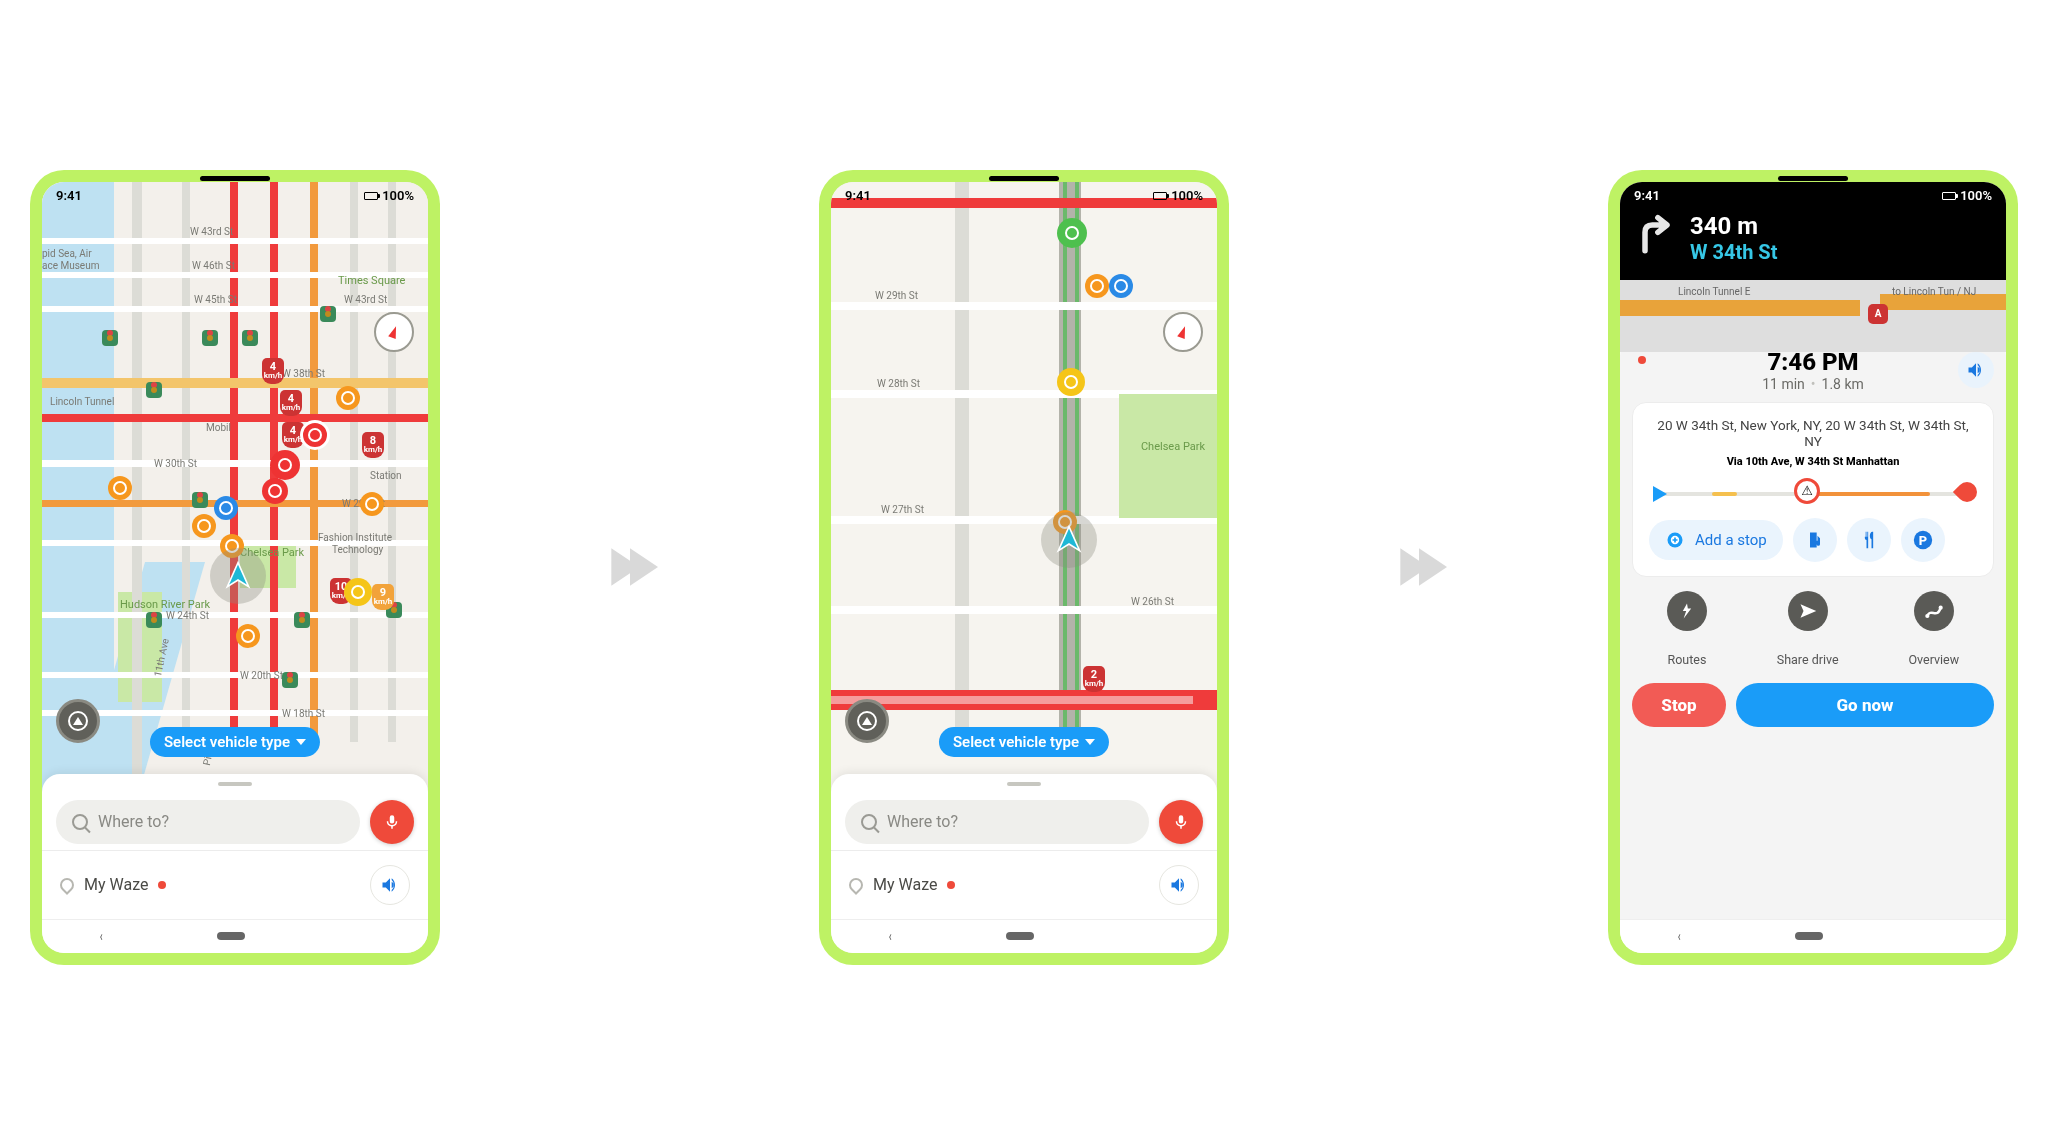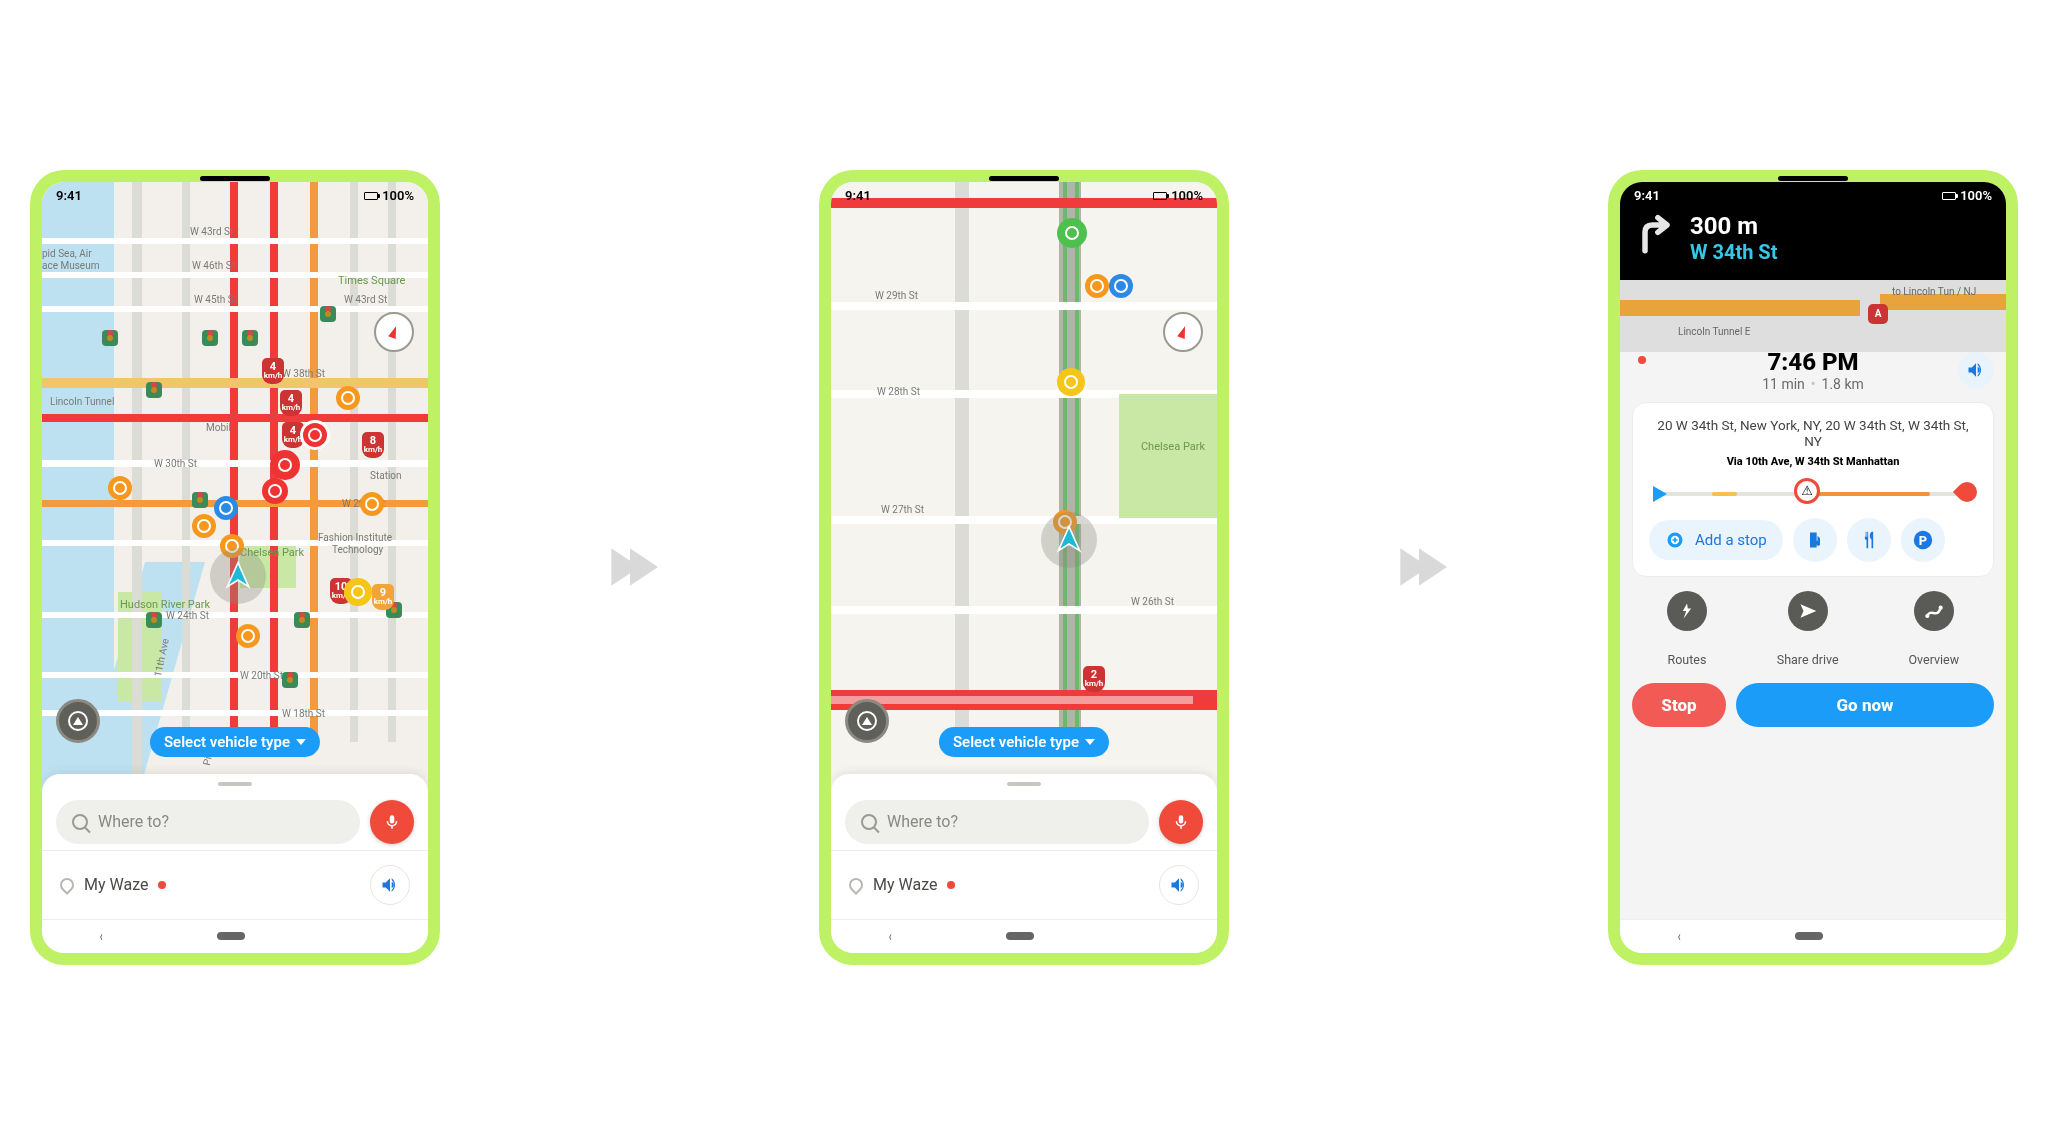--- a/index.html
+++ b/index.html
@@ -382,21 +382,21 @@
       <div class="road" style="left:244px;top:0;width:4px;height:560px;background:#6bb96b;"></div>
       <div class="road traffic-red" style="left:0;top:16px;right:0;height:10px;"></div>
       <div class="road" style="left:0;top:120px;right:0;height:8px;"></div>
       <div class="road" style="left:0;top:208px;right:0;height:8px;"></div>
       <div class="road" style="left:0;top:334px;right:0;height:8px;"></div>
       <div class="road" style="left:0;top:424px;right:0;height:8px;"></div>
       <div class="road traffic-red" style="left:0;top:508px;right:0;height:20px;"></div>
       <div class="road" style="left:0;top:514px;right:24px;height:8px;background:#f59c9c;"></div>
       <div class="park" style="left:288px;top:212px;width:110px;height:124px;"></div>
       <span class="label" style="left:44px;top:108px;">W 29th St</span>
-      <span class="label" style="left:46px;top:204px;">W 28th St</span>
+      <span class="label" style="left:46px;top:196px;">W 28th St</span>
       <span class="label" style="left:50px;top:322px;">W 27th St</span>
       <span class="label" style="left:300px;top:414px;">W 26th St</span>
       <span class="label park" style="left:302px;top:258px;width:80px;">Chelsea Park</span>
 
       <div class="wazer g" style="left:226px;top:36px;width:30px;height:30px;"></div>
       <div class="wazer o" style="left:254px;top:92px;"></div>
       <div class="wazer b" style="left:278px;top:92px;"></div>
       <div class="wazer y" style="left:226px;top:186px;width:28px;height:28px;"></div>
       <div class="wazer o" style="left:222px;top:328px;"></div>
       <div class="speed-badge" style="left:252px;top:484px;">
@@ -469,29 +469,29 @@
         </span>
     </div>
 
     <div class="nav-banner">
       <span class="turn-icon">
         <svg viewBox="0 0 24 24">
             <path fill="none" stroke="#e6e6e6" stroke-width="3" stroke-linecap="round" stroke-linejoin="round" d="M6 20 V10 Q6 6 10 6 H16 M13 2 L18 6 L13 10"></path>
           </svg>
       </span>
       <div>
-        <div class="dist">300 m</div>
+        <div class="dist">340 m</div>
         <div class="street">W 34th St</div>
       </div>
     </div>
 
     <div class="map3">
       <div class="hw" style="left:0;top:20px;width:240px;"></div>
       <div class="hw" style="left:260px;top:14px;width:140px;"></div>
-      <span class="lbl" style="left:58px;margin-top:40px;">Lincoln Tunnel E</span>
+      <span class="lbl" style="left:58px;">Lincoln Tunnel E</span>
       <span class="lbl" style="left:272px;">to Lincoln Tun / NJ</span>
       <div class="shield" style="left:248px;">A</div>
     </div>
 
     <div class="route-panel">
       <div class="eta-row">
         <span class="rec"></span>
         <div class="eta-time">7:46 PM</div>
         <div class="eta-sub">
           <span>11 min</span>

